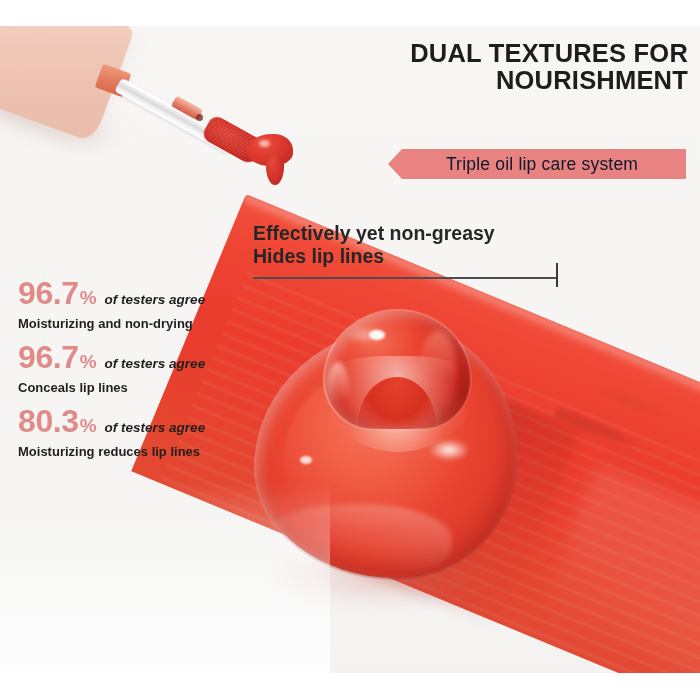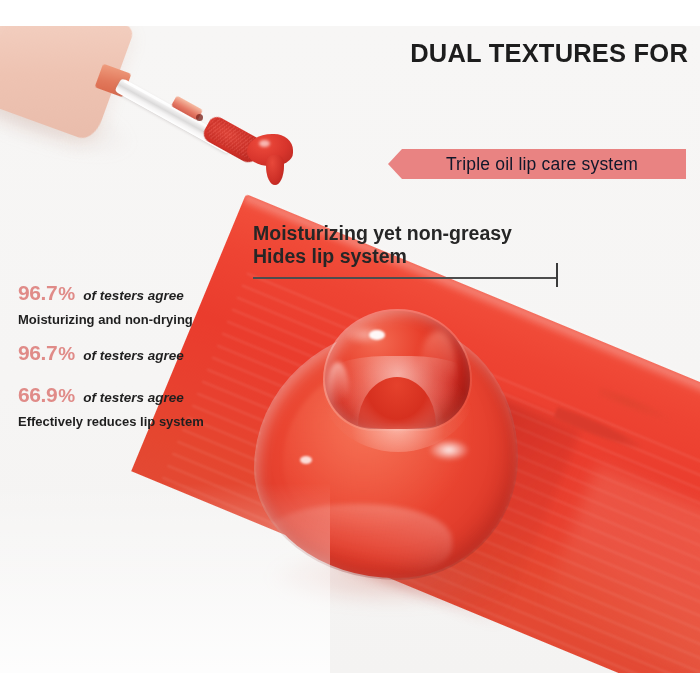--- a/index.html
+++ b/index.html
@@ -281,21 +281,21 @@
   }
   .rule-tick{
     position:absolute;left:556px;top:237px;width:2px;height:24px;
     background:#3a3a3a;
   }
 
   .stats{position:absolute;left:18px;top:252px;width:230px;}
   .stat{margin-bottom:11px;}
   .stat-head{display:flex;align-items:baseline;white-space:nowrap;}
   .pct{
-    color:#e08b88;font-weight:bold;font-size:21px;letter-spacing:-.4px;
+    color:#e08b88;font-weight:bold;font-size:32px;letter-spacing:-.4px;
     line-height:30px;
   }
   .pct-sign{
     color:#e08b88;font-weight:bold;font-size:19px;line-height:30px;
     margin-left:1px;
   }
   .stat-agree{
     color:#1f1f1f;font-weight:bold;font-size:13.5px;margin-left:8px;font-style:italic;
   }
   .stat-desc{
@@ -351,29 +351,30 @@
       <div class="bead-spec2"></div>
       <div class="bead-spec"></div>
 
       <div class="bl-fade"></div>
     </div>
 
     <div id="textlayer">
 
       <div class="headline">
         <div>DUAL TEXTURES FOR</div>
+        <div>NOURISHMENT</div>
       </div>
 
       <div class="ribbon">
         <span class="ribbon-label">Triple oil lip care system</span>
       </div>
 
       <div class="subhead">
-        <div>Moisturizing yet non-greasy</div>
-        <div>Hides lip system</div>
+        <div>Effectively yet non-greasy</div>
+        <div>Hides lip lines</div>
       </div>
       <div class="rule"></div>
       <div class="rule-tick"></div>
 
       <div class="stats">
 
         <div class="stat">
           <div class="stat-head">
             <span class="pct">96.7</span>
             <span class="pct-sign">%</span>
@@ -381,27 +382,28 @@
           </div>
           <div class="stat-desc">Moisturizing and non-drying</div>
         </div>
 
         <div class="stat">
           <div class="stat-head">
             <span class="pct">96.7</span>
             <span class="pct-sign">%</span>
             <span class="stat-agree">of testers agree</span>
           </div>
+          <div class="stat-desc">Conceals lip lines</div>
         </div>
 
         <div class="stat">
           <div class="stat-head">
-            <span class="pct">66.9</span>
+            <span class="pct">80.3</span>
             <span class="pct-sign">%</span>
             <span class="stat-agree">of testers agree</span>
           </div>
-          <div class="stat-desc">Effectively reduces lip system</div>
+          <div class="stat-desc">Moisturizing reduces lip lines</div>
         </div>
 
       </div>
     </div>
   </div>
 </div>
 
 </body></html>

